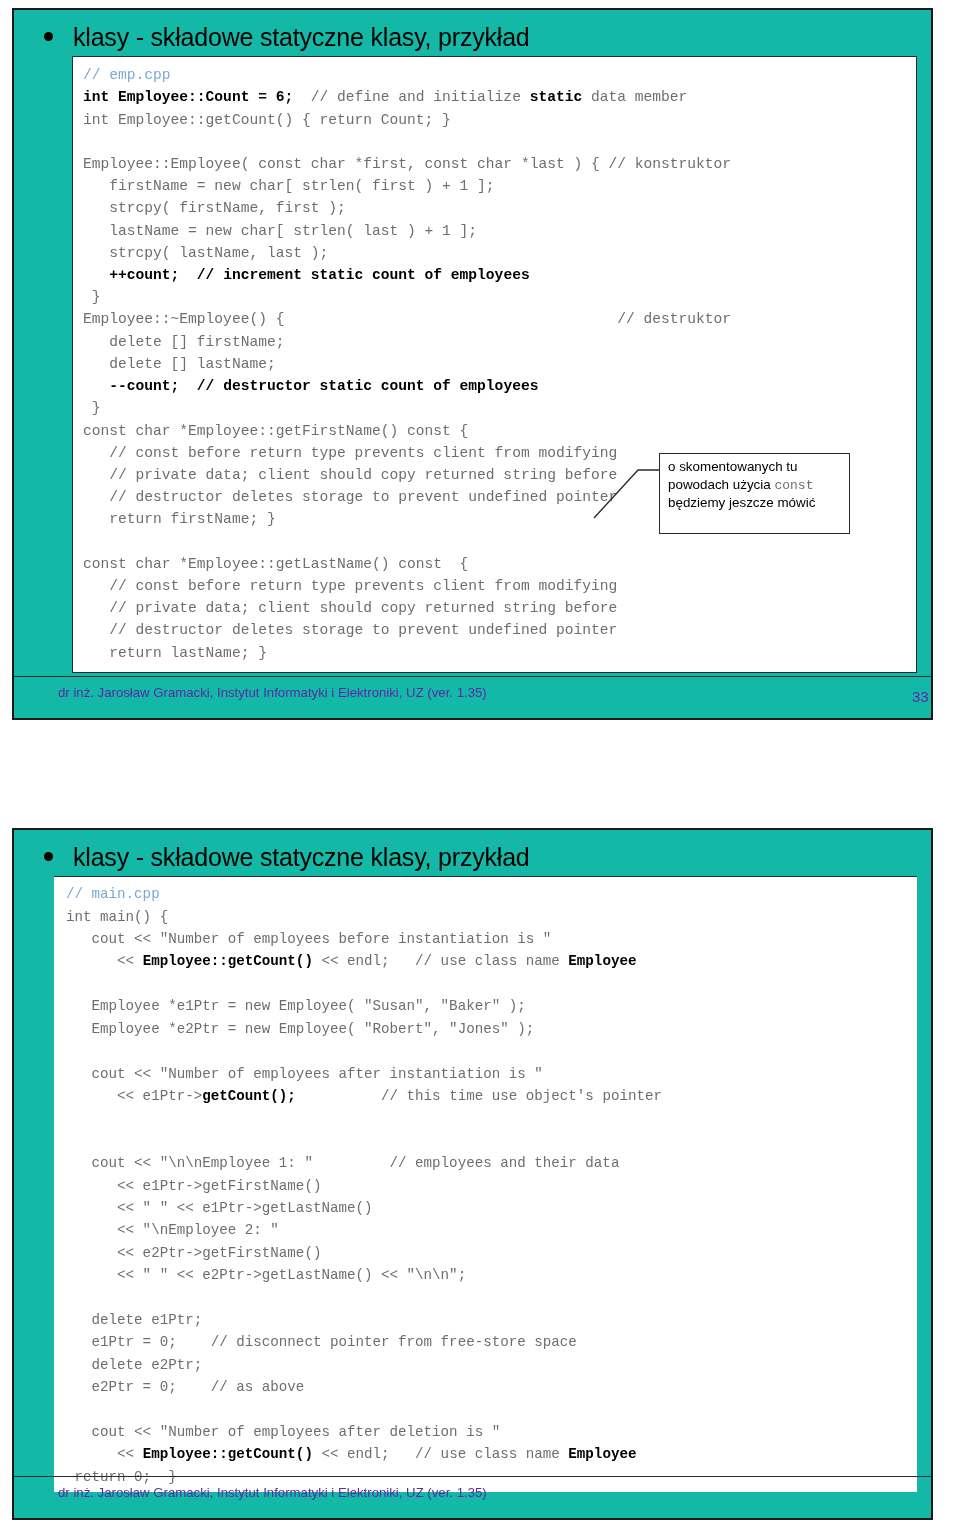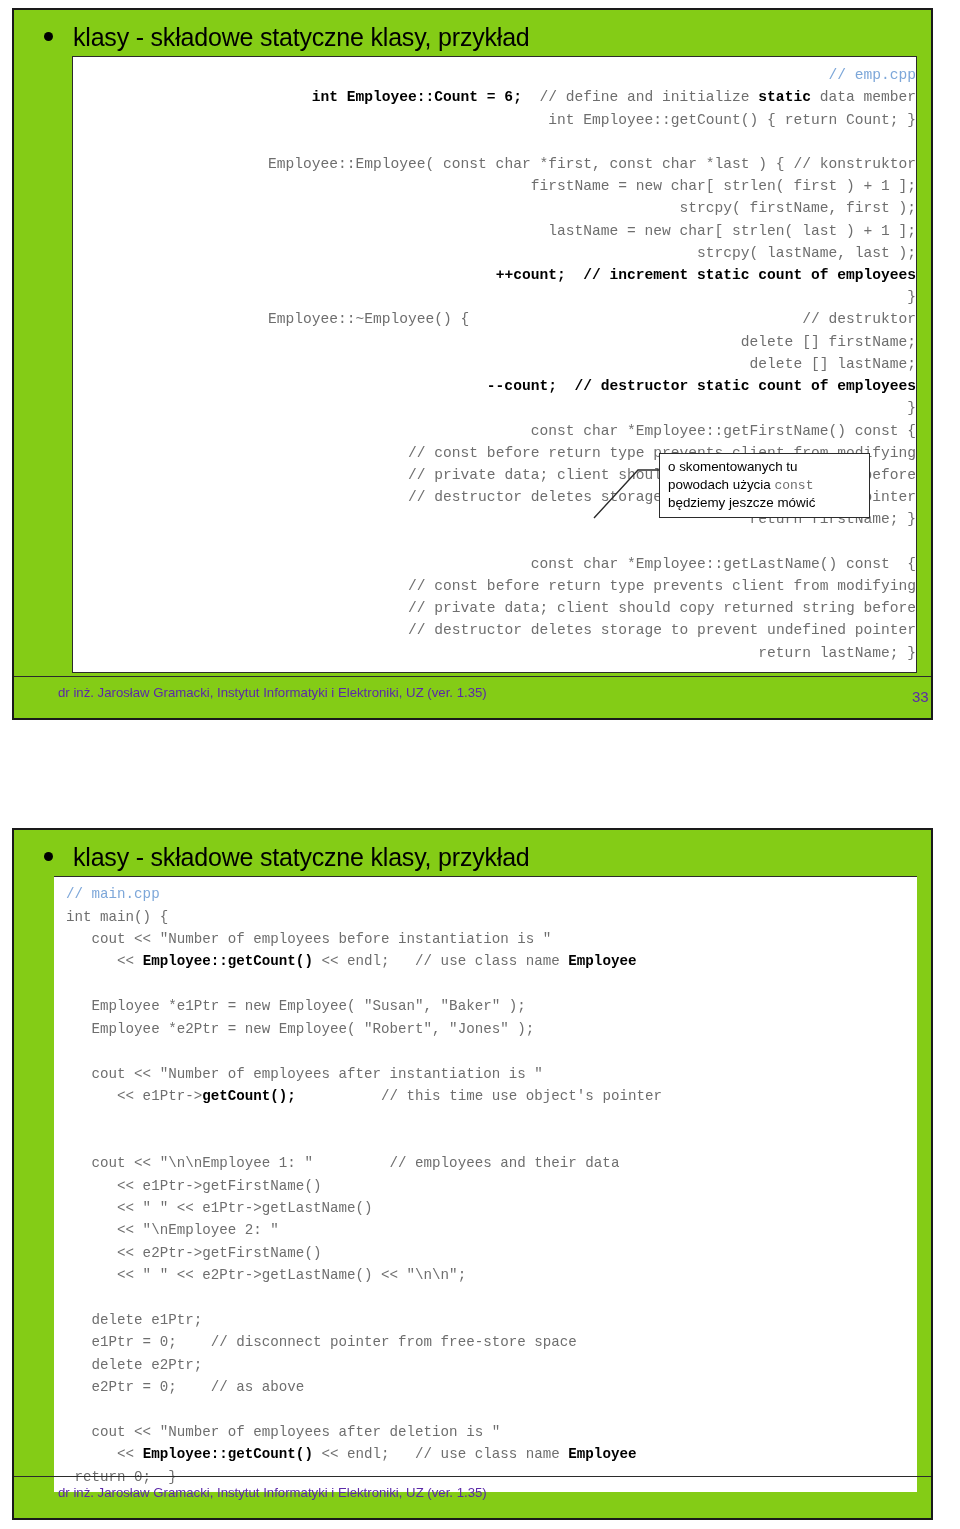--- a/index.html
+++ b/index.html
@@ -18,21 +18,21 @@
     width: 960px;
     position: relative;
   }
 
   
   .slide {
     position: absolute;
     left: 12px;
     width: 921px;
     border: 2px solid #1a1a1a;
-    background: #84cc16;
+    background: #14b8a6;
     box-sizing: border-box;
   }
   #slide-1 { top: 8px;  height: 712px; }
   #slide-2 { top: 828px; height: 692px; }
 
   
   .title-row {
     display: flex;
     align-items: baseline;
     padding: 14px 0 6px 30px;
@@ -59,22 +59,21 @@
   .code-frame {
     position: relative;
     margin: 0 14px 0 58px;
     border: 1.5px solid #2b2b2b;
     box-sizing: border-box;
     background: #ffffff;
   }
   #slide-1 .code-frame {
     margin-left: 58px;
     margin-right: 14px;
-    padding: 7px 0 8px 20px;
-    text-align: right;
+    padding: 7px 0 8px 10px;
   }
   #slide-2 .code-frame {
     border: none;
     border-top: 1.5px solid #2b2b2b;
     margin-left: 40px;
     margin-right: 14px;
     padding: 6px 0 4px 12px;
   }
   #slide-2 .code-frame::after {
     content: "";
@@ -99,24 +98,24 @@
   }
   pre.code .cmt-file {
     color: #7da7d9;
   }
 
   
   .callout {
     position: absolute;
     left: 645px;
     top: 443px;
-    width: 211px;
+    width: 191px;
     border: 1.5px solid #2b2b2b;
     background: #ffffff;
-    padding: 4px 7px 5px 8px;
+    padding: 4px 7px 21px 8px;
     box-sizing: border-box;
     font-size: 13.4px;
     line-height: 17.5px;
     color: #000000;
     z-index: 5;
   }
   .callout .mono-word {
     font-family: "Liberation Mono", "DejaVu Sans Mono", monospace;
     color: #6e6e6e;
     font-size: 13px;

